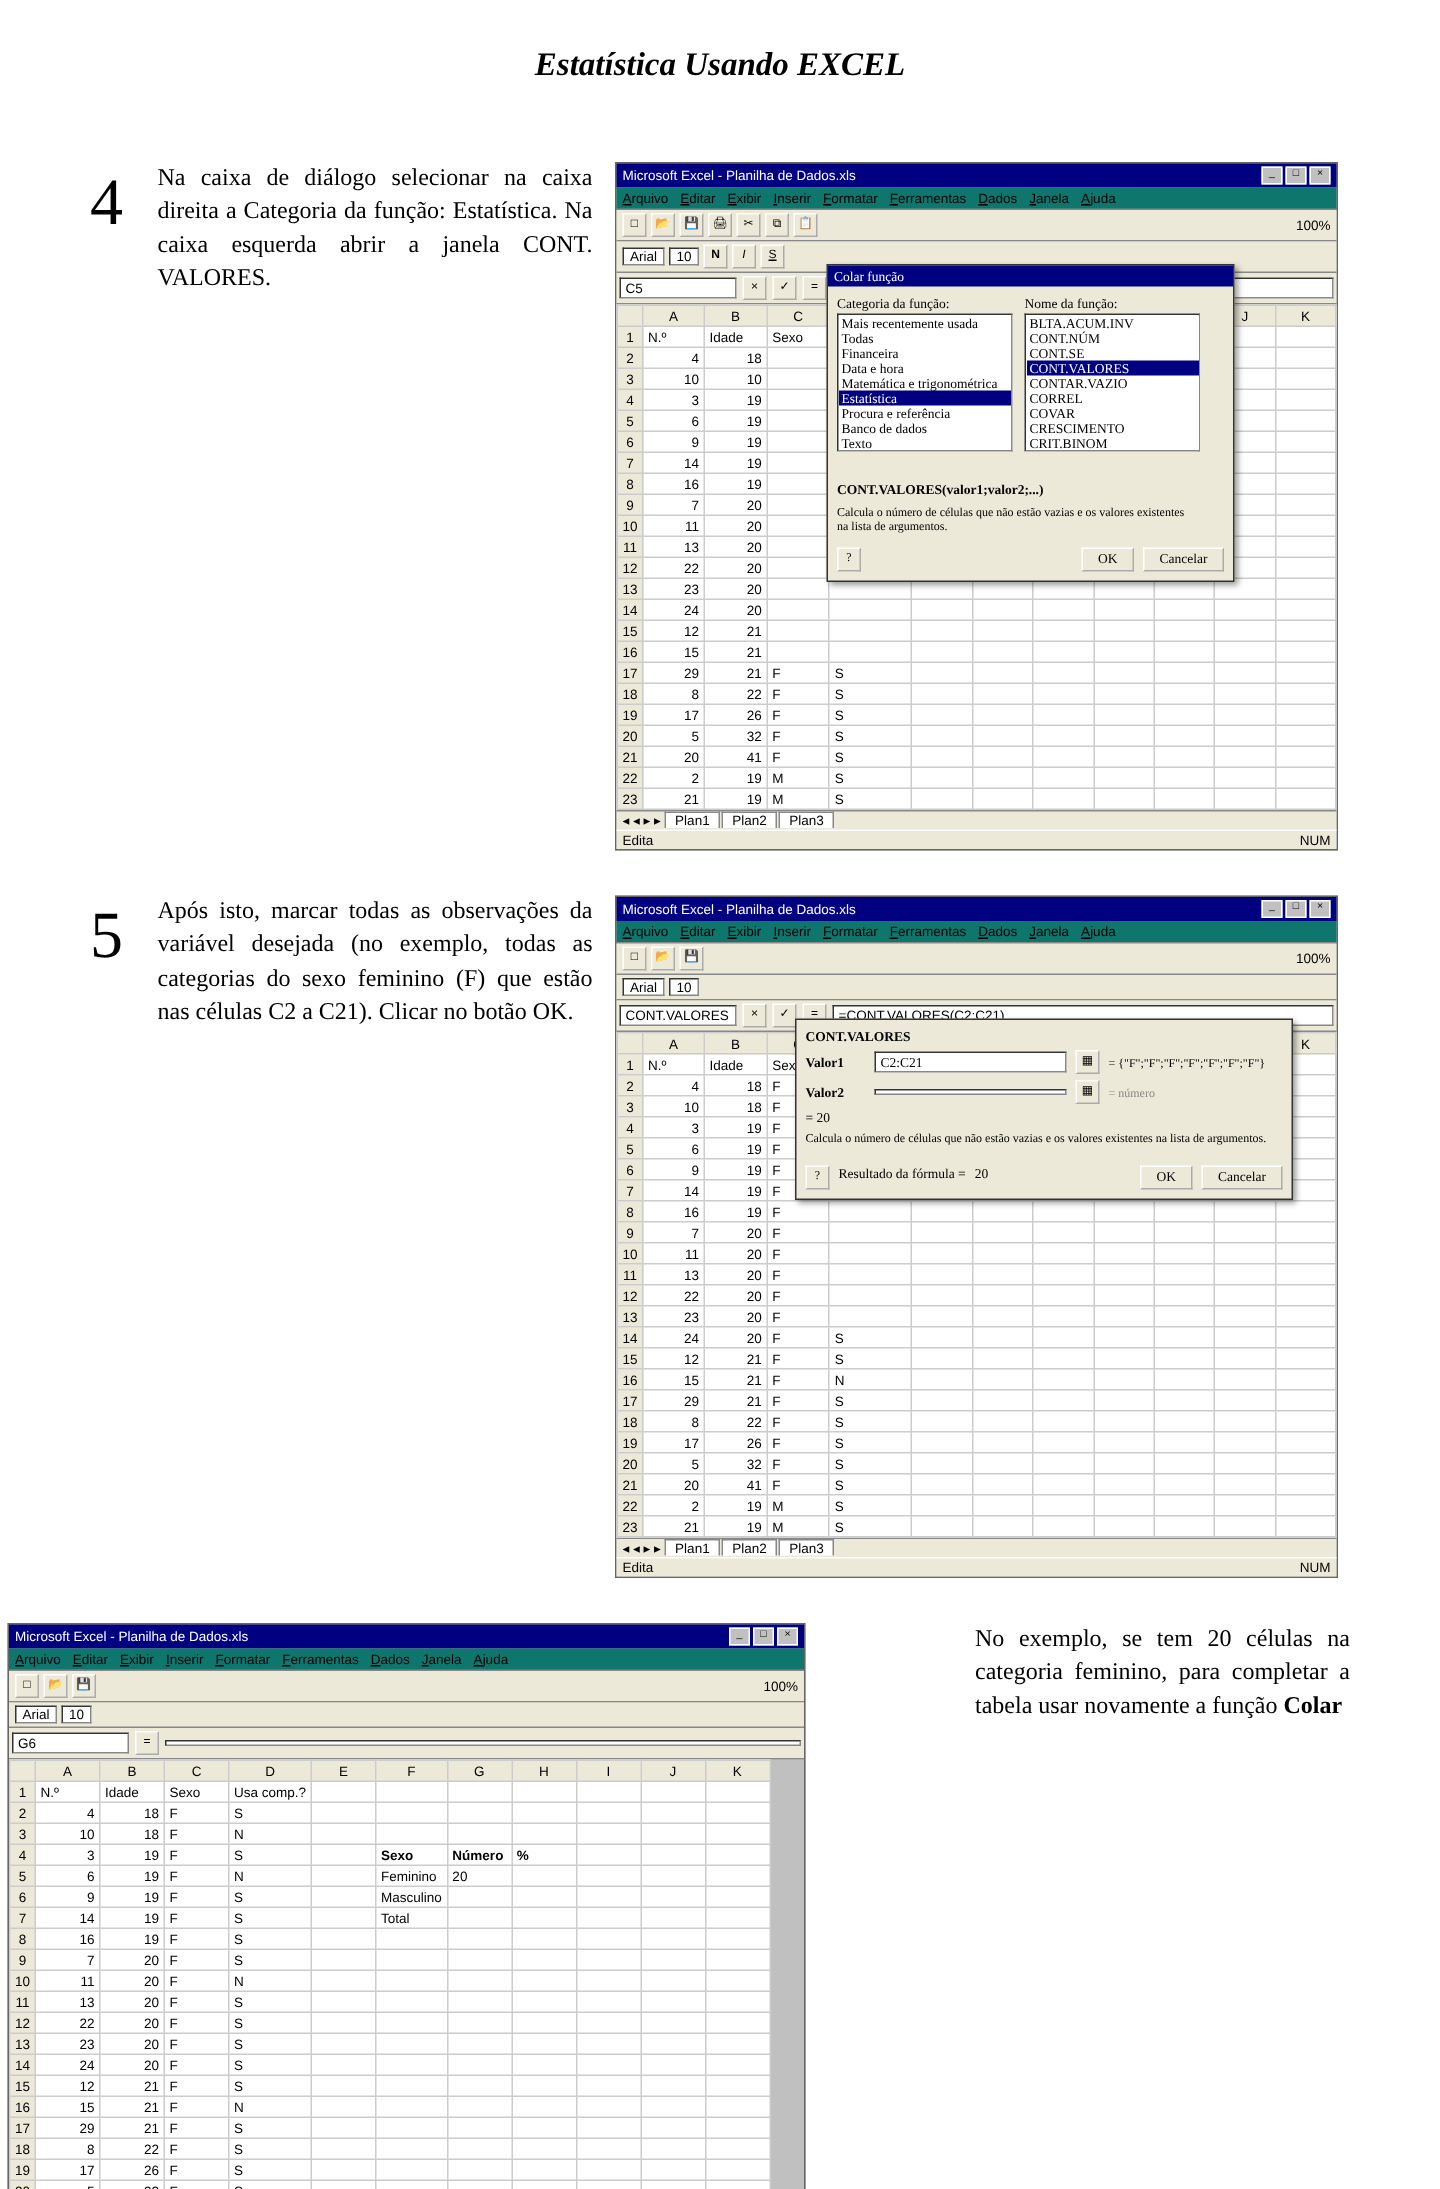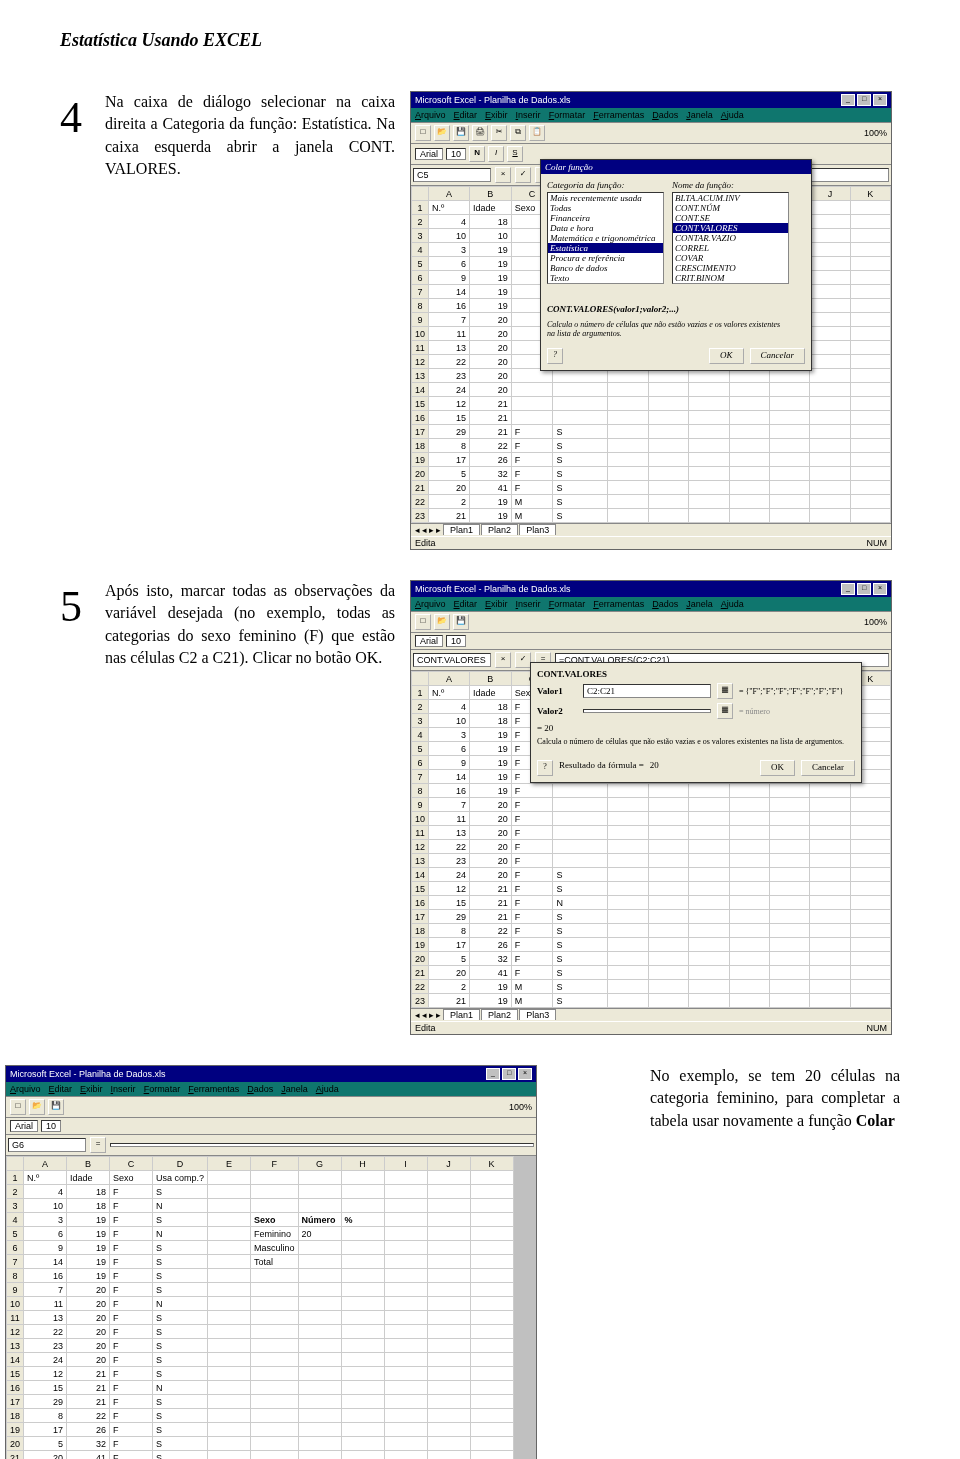--- a/index.html
+++ b/index.html
@@ -11,25 +11,25 @@
     position: relative;
   }
   .page {
     width: 960px;
     min-height: 1459px;
     position: relative;
     padding: 30px 60px 30px 60px;
     box-sizing: border-box;
   }
   .header-title {
-    text-align: left;
+    text-align: center;
     font-style: italic;
     font-weight: bold;
-    font-size: 18px;
-    margin-bottom: 40px;
+    font-size: 22px;
+    margin-bottom: 52px;
   }
   .step-block {
     display: flex;
     align-items: flex-start;
     margin-bottom: 30px;
   }
   .step-number {
     font-size: 44px;
     font-weight: normal;
     width: 45px;
@@ -601,21 +601,21 @@
               </tbody>
             </table>
         </div>
         <div class="sheet-tabs" id="tabs1">◂ ◂ ▸ ▸ <span>Plan1</span><span>Plan2</span><span>Plan3</span></div>
         <div class="statusbar">
           <span>Edita</span>
           <span>NUM</span>
         </div>
       </div>
 
-      <div class="dialog" style="left:130px; top:68px; width:270px;font-style:italic;">
+      <div class="dialog" style="left:141px; top:68px; width:270px;">
         <div class="dlg-title">Colar função</div>
         <div class="dlg-body">
           <div class="dlg-row">
             <div>
               <div class="dlg-label">Categoria da função:</div>
               <div class="dlg-list" id="catlist">
                   <div>Mais recentemente usada</div>
                   <div>Todas</div>
                   <div>Financeira</div>
                   <div>Data e hora</div>

